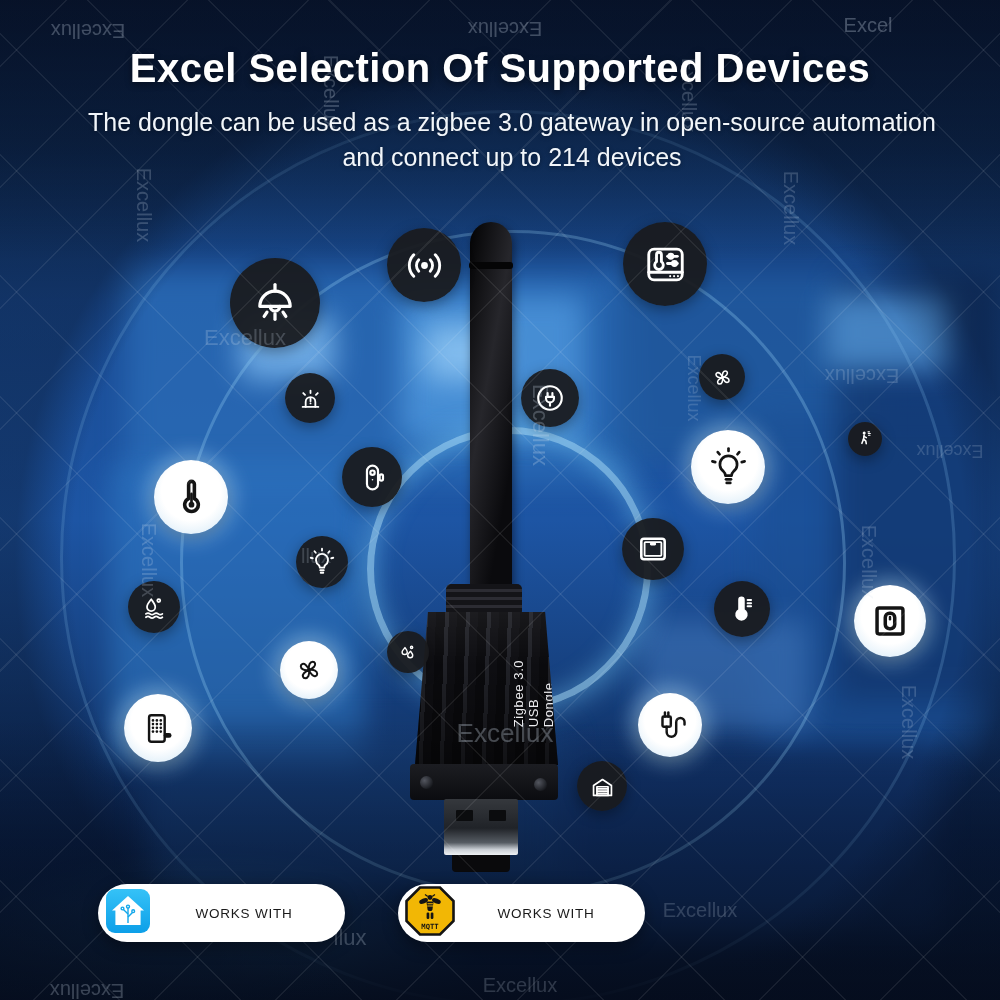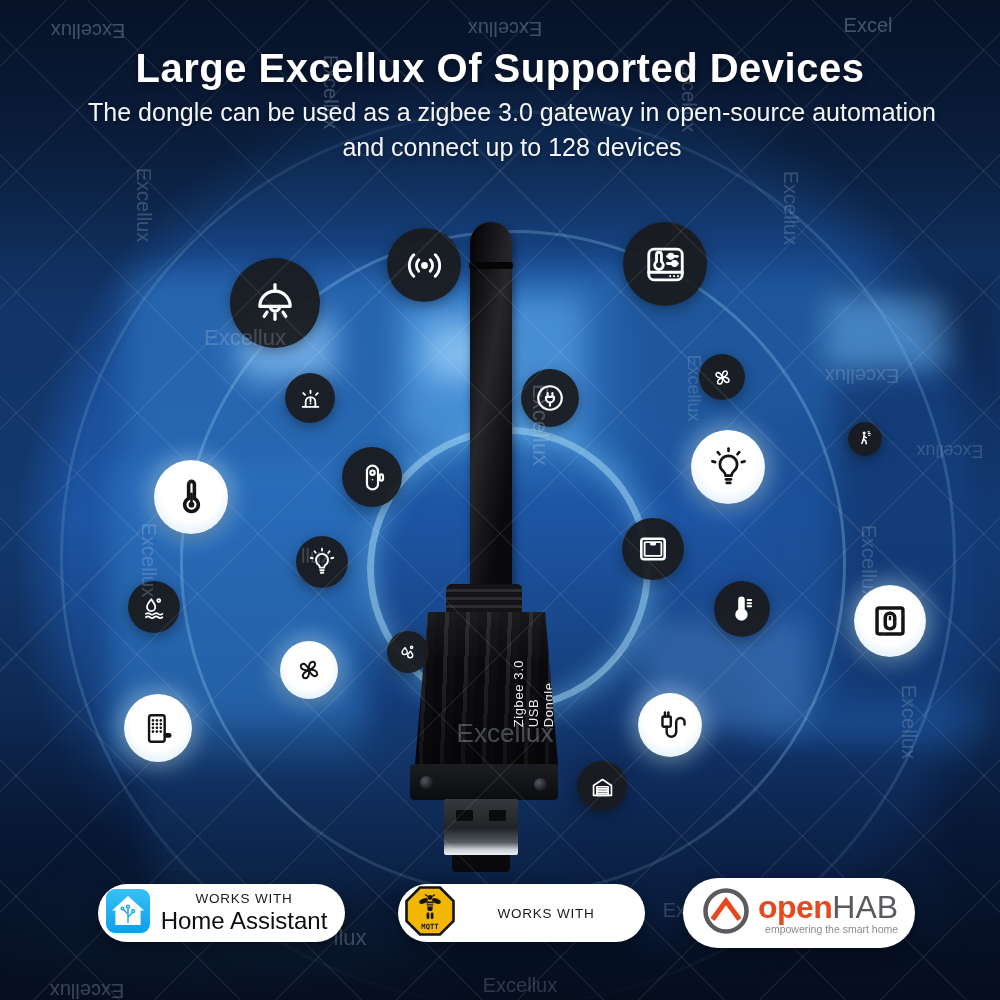--- a/index.html
+++ b/index.html
@@ -35,21 +35,21 @@
       linear-gradient(0deg, rgba(5,12,28,.95) 0%, rgba(6,16,36,.55) 10%, transparent 28%);}
   .lattice{position:absolute;inset:0;z-index:8;pointer-events:none;background-image:
       repeating-linear-gradient(45deg, transparent 0 84px, rgba(255,255,255,.07) 84px 85.5px),
       repeating-linear-gradient(-45deg, transparent 0 84px, rgba(255,255,255,.07) 84px 85.5px);}
   
   #watermark-layer{position:absolute;inset:0;z-index:8;pointer-events:none;}
   .wm{position:absolute;color:#d3e0ef;white-space:nowrap;transform-origin:center;font-weight:400;}
   
   .hero{position:absolute;left:0;top:46px;width:100%;text-align:center;z-index:9;}
   .hero h1{margin:0;font-size:40px;font-weight:700;color:#ffffff;letter-spacing:.5px;text-shadow:0 2px 7px rgba(0,0,0,.45);}
-  .sub{margin:4px auto 0;font-size:25px;line-height:35px;color:#f2f6fa;font-weight:400;text-shadow:0 1px 4px rgba(0,0,0,.4);padding-left:24px;}
+  .sub{margin:14px auto 0;font-size:25px;line-height:35px;color:#f2f6fa;font-weight:400;text-shadow:0 1px 4px rgba(0,0,0,.4);padding-left:24px;}
   .sub span{display:block;}
   
   #icon-layer{position:absolute;inset:0;z-index:6;}
   .icon-circle{position:absolute;border-radius:50%;display:flex;align-items:center;justify-content:center;}
   .icon-dark{background:rgba(26,27,30,.94);color:#fff;box-shadow:0 4px 14px rgba(0,0,0,.35);}
   .icon-light{background:radial-gradient(circle at 50% 42%,#ffffff 52%,#e4f1fa 78%,#c3ddef 100%);color:#141414;box-shadow:0 0 20px 6px rgba(190,230,255,.45),0 4px 12px rgba(0,0,0,.3);}
   .icon-circle svg{display:block;}
   
   .dongle{position:absolute;inset:0;z-index:5;pointer-events:none;}
   .antenna{position:absolute;left:470px;top:222px;width:42px;height:372px;border-radius:21px 21px 6px 6px;
@@ -134,24 +134,24 @@
       <span class="wm" style="left: 282px; top: 912px; font-size: 22px; opacity: 0.22; transform: translate(-50%, -50%) rotate(0deg);">Excellux</span>
       <span class="wm" style="left: 700px; top: 910px; font-size: 20px; opacity: 0.2; transform: translate(-50%, -50%) rotate(0deg);">Excellux</span>
       <span class="wm" style="left: 350px; top: 938px; font-size: 22px; opacity: 0.25; transform: translate(-50%, -50%) rotate(0deg);">llux</span>
       <span class="wm" style="left: 87px; top: 990px; font-size: 20px; opacity: 0.25; transform: translate(-50%, -50%) rotate(180deg);">Excellux</span>
       <span class="wm" style="left: 520px; top: 985px; font-size: 20px; opacity: 0.2; transform: translate(-50%, -50%) rotate(0deg);">Excellux</span>
       <span class="wm" style="left: 950px; top: 450px; font-size: 18px; opacity: 0.18; transform: translate(-50%, -50%) rotate(180deg);">Excellux</span>
     </div>
   <div class="lattice"></div>
 
   <header class="hero">
-    <h1>Large Excellux Of Supported Devices</h1>
+    <h1>Excel Selection Of Supported Devices</h1>
     <p class="sub">
       <span>The dongle can be used as a zigbee 3.0 gateway in open-source automation</span>
-      <span>and connect up to 128 devices</span>
+      <span>and connect up to 214 devices</span>
     </p>
   </header>
 
   <div class="dongle">
     <div class="antenna"></div>
     <div class="ant-ridge"></div>
     <div class="nut"></div>
     <div class="dbody">
       <span class="dongle-label">Zigbee 3.0 USB Dongle</span>
     </div>
@@ -425,21 +425,20 @@
               <path d="M23 26l-4.8-4.8"></path>
               <path d="M23 29l4.5-4.5"></path>
             <circle cx="23" cy="18.6" r="1.5"></circle>
               <circle cx="17.5" cy="20.5" r="1.4"></circle>
               <circle cx="28.2" cy="23.2" r="1.4"></circle>
           </g>
         </svg>
       </span>
       <span class="badge-text">
         <span class="works">WORKS WITH</span>
-        <span class="bname">Home Assistant</span>
       </span>
     </div>
 
     <div class="badge badge-z2m">
       <span class="z2m-icon">
         <svg width="50" height="50" viewBox="0 0 50 50">
           <polygon points="15,1.5 35,1.5 48.5,15 48.5,35 35,48.5 15,48.5 1.5,35 1.5,15" fill="#f2b705" stroke="#141414" stroke-width="2.6"></polygon>
           <g fill="#141414">
             <circle cx="25" cy="11.5" r="2.4"></circle>
             <path d="M20 8.5l2.8 2M30 8.5l-2.8 2" stroke="#141414" stroke-width="1.3" fill="none"></path>
@@ -451,30 +450,15 @@
           </g>
           <path d="M22.5 17.8h5.4M22.2 20h6" stroke="#f2b705" stroke-width="1.1"></path>
           <text x="25" y="42.5" font-size="7.2" font-weight="bold" text-anchor="middle" fill="#141414" font-family="DejaVu Sans Mono, monospace">MQTT</text>
         </svg>
       </span>
       <span class="badge-text">
         <span class="works">WORKS WITH</span>
       </span>
     </div>
 
-    <div class="badge badge-ohab">
-      <span class="oh-logo">
-        <svg width="52" height="52" viewBox="0 0 52 52">
-          <circle cx="26" cy="26" r="20.5" stroke="#5b5b5f" stroke-width="4.5" fill="none"></circle>
-          <path d="M12.5 34.5 26 16 39.5 34.5" stroke="#e8481f" stroke-width="5" fill="none"></path>
-        </svg>
-      </span>
-      <span class="oh-text">
-        <span class="oh-row">
-          <span class="oh-open">open</span>
-          <span class="oh-hab">HAB</span>
-        </span>
-        <span class="oh-tag">empowering the smart home</span>
-      </span>
-    </div>
 
   </div>
 </div>
 
 </body></html>

